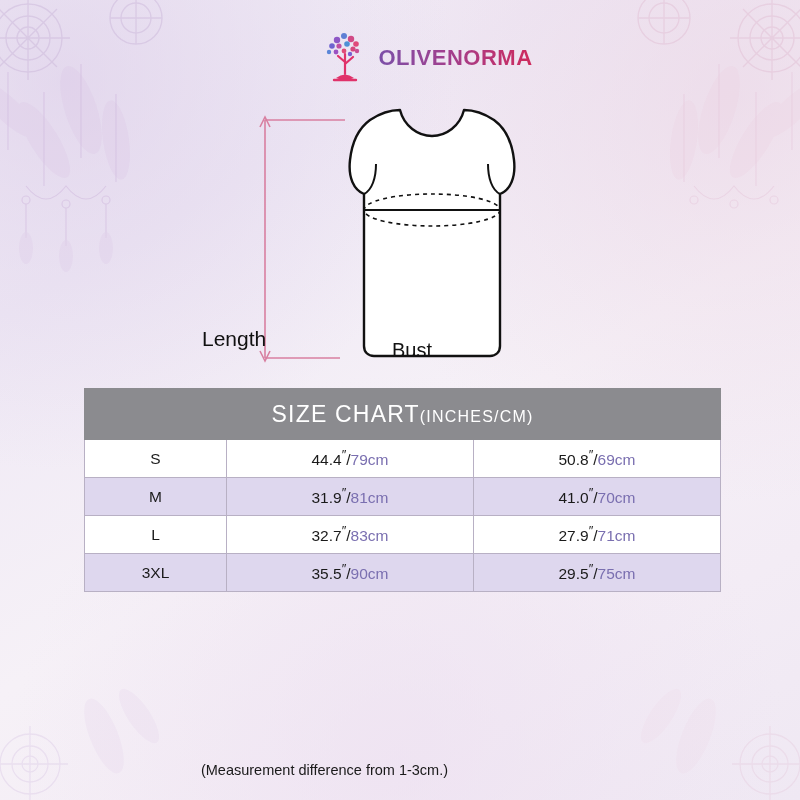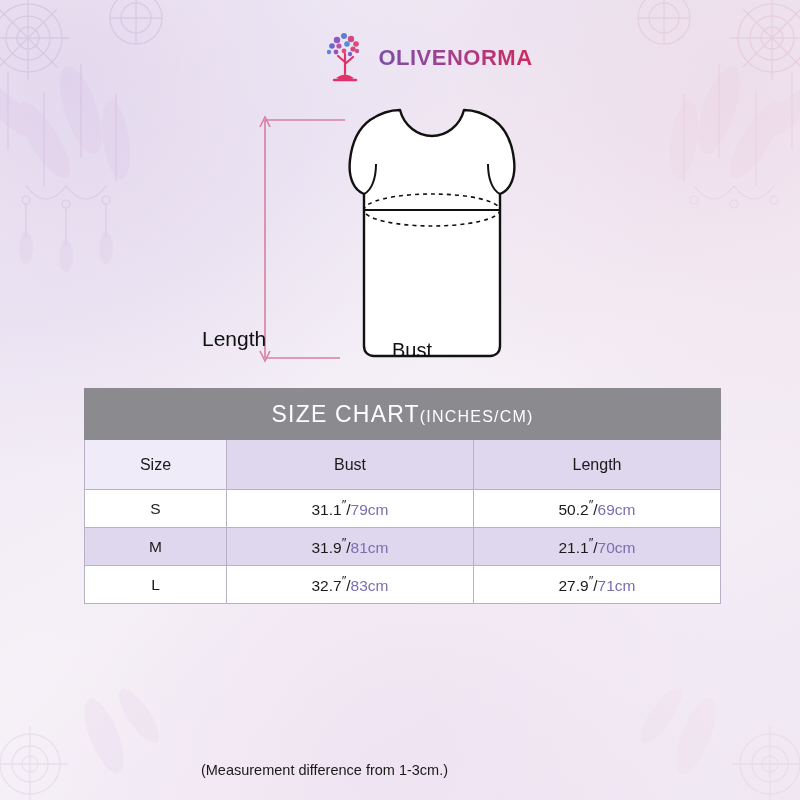--- a/index.html
+++ b/index.html
@@ -300,44 +300,44 @@
       <col style="width:142px">
       <col style="width:247px">
       <col style="width:247px">
     </colgroup>
     <tbody>
       <tr>
         <td class="chart-title-cell" colspan="3">
           <span>SIZE CHART</span><span class="small">(INCHES/CM)</span>
         </td>
       </tr>
-      <tr class="head-row">
-        <td class="first">Size</td>
-        <td>Bust</td>
-        <td>Length</td>
-      </tr>
 
       <tr class="row-light">
         <td class="first">S</td>
-        <td><span>31.1</span><span class="in-mark">″</span><span>/</span><span class="unit">79cm</span></td>
-        <td><span>50.2</span><span class="in-mark">″</span><span>/</span><span class="unit">69cm</span></td>
+        <td><span>44.4</span><span class="in-mark">″</span><span>/</span><span class="unit">79cm</span></td>
+        <td><span>50.8</span><span class="in-mark">″</span><span>/</span><span class="unit">69cm</span></td>
       </tr>
 
       <tr class="row-dark">
         <td class="first">M</td>
         <td><span>31.9</span><span class="in-mark">″</span><span>/</span><span class="unit">81cm</span></td>
-        <td><span>21.1</span><span class="in-mark">″</span><span>/</span><span class="unit">70cm</span></td>
+        <td><span>41.0</span><span class="in-mark">″</span><span>/</span><span class="unit">70cm</span></td>
       </tr>
 
       <tr class="row-light">
         <td class="first">L</td>
         <td><span>32.7</span><span class="in-mark">″</span><span>/</span><span class="unit">83cm</span></td>
         <td><span>27.9</span><span class="in-mark">″</span><span>/</span><span class="unit">71cm</span></td>
       </tr>
 
 
 
+      <tr class="row-dark">
+        <td class="first">3XL</td>
+        <td><span>35.5</span><span class="in-mark">″</span><span>/</span><span class="unit">90cm</span></td>
+        <td><span>29.5</span><span class="in-mark">″</span><span>/</span><span class="unit">75cm</span></td>
+      </tr>
     </tbody>
   </table>
 
   <div class="note">(Measurement difference from 1-3cm.)</div>
 
 </div>
 
 </body></html>

